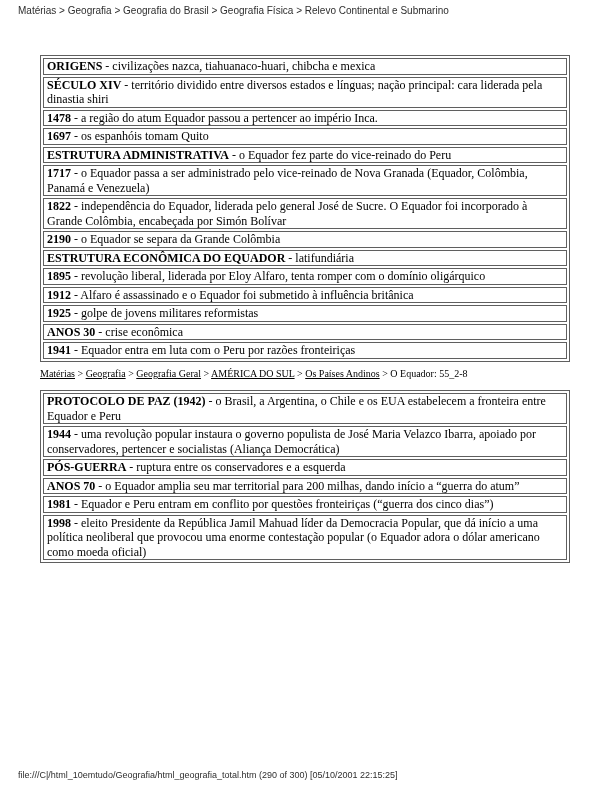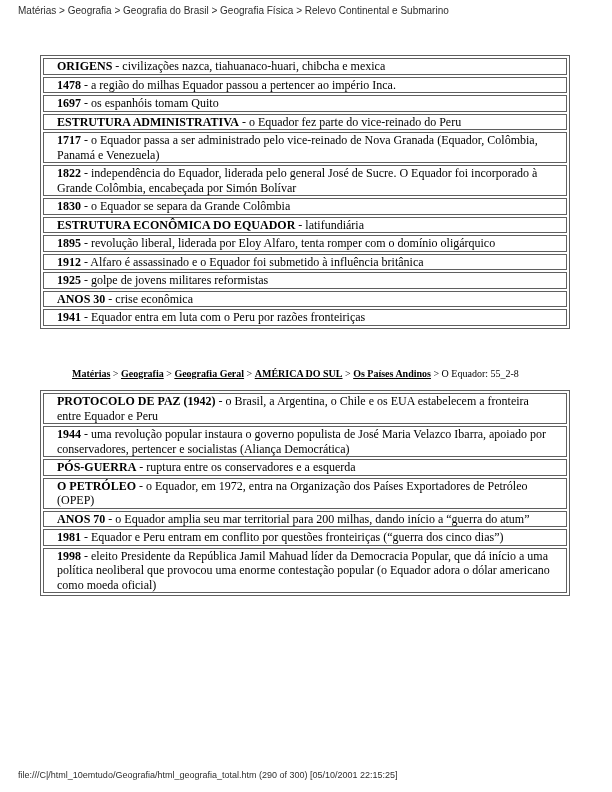--- a/index.html
+++ b/index.html
@@ -19,67 +19,70 @@
   .fact-table {
     position: absolute; left: 40px; width: 530px;
     border-collapse: separate; border-spacing: 2px;
     border: 1px solid #5f5f5f;
     background: #ffffff;
   }
   #table1 { top: 55px; }
   #table2 { top: 390px; }
   .fact-table td {
     border: 1px solid #5f5f5f;
-    padding: 0 13px;
+    padding: 0 3px;
     font-size: 12px; line-height: 14.5px;
     vertical-align: top;
   }
   .row-term { font-weight: bold; }
   .breadcrumb {
     position: absolute; left: 40px; top: 368px;
     font-size: 10px; color: #000000; white-space: nowrap;
   }
   .breadcrumb a {
-    color: #000000; text-decoration: underline; cursor: pointer; font-weight: bold;
+    color: #000000; text-decoration: underline; cursor: pointer;
   }
-  .breadcrumb .bold { font-weight: bold; margin-left: 32px; }
+  .breadcrumb .bold { font-weight: normal; }
   .breadcrumb .sep { text-decoration: none; }
   .print-footer {
     position: absolute; left: 18px; top: 770px;
     font-family: "Liberation Sans", sans-serif;
     font-size: 9px; color: #2e2e2e; white-space: nowrap;
   }
 </style>
 </head>
 <body>
 
 <div class="print-header">Matérias &gt; Geografia &gt; Geografia do Brasil &gt; Geografia Física &gt; Relevo Continental e Submarino</div>
 
 <table class="fact-table" id="table1">
   <tbody>
       <tr>
         <td><span class="row-term">ORIGENS</span><span> - civilizações nazca, tiahuanaco-huari, chibcha e mexica</span></td>
       </tr>
       <tr>
-        <td><span class="row-term">1478</span><span> - a região do milhas Equador passou a pertencer ao império Inca.</span></td>
+        <td><span class="row-term">SÉCULO XIV</span><span> - território dividido entre diversos estados e línguas; nação principal: cara liderada pela dinastia shiri</span></td>
+      </tr>
+      <tr>
+        <td><span class="row-term">1478</span><span> - a região do atum Equador passou a pertencer ao império Inca.</span></td>
       </tr>
       <tr>
         <td><span class="row-term">1697</span><span> - os espanhóis tomam Quito</span></td>
       </tr>
       <tr>
         <td><span class="row-term">ESTRUTURA ADMINISTRATIVA</span><span> - o Equador fez parte do vice-reinado do Peru</span></td>
       </tr>
       <tr>
         <td><span class="row-term">1717</span><span> - o Equador passa a ser administrado pelo vice-reinado de Nova Granada (Equador, Colômbia, Panamá e Venezuela)</span></td>
       </tr>
       <tr>
         <td><span class="row-term">1822</span><span> - independência do Equador, liderada pelo general José de Sucre. O Equador foi incorporado à Grande Colômbia, encabeçada por Simón Bolívar</span></td>
       </tr>
       <tr>
-        <td><span class="row-term">1830</span><span> - o Equador se separa da Grande Colômbia</span></td>
+        <td><span class="row-term">2190</span><span> - o Equador se separa da Grande Colômbia</span></td>
       </tr>
       <tr>
         <td><span class="row-term">ESTRUTURA ECONÔMICA DO EQUADOR</span><span> - latifundiária</span></td>
       </tr>
       <tr>
         <td><span class="row-term">1895</span><span> - revolução liberal, liderada por Eloy Alfaro, tenta romper com o domínio oligárquico</span></td>
       </tr>
       <tr>
         <td><span class="row-term">1912</span><span> - Alfaro é assassinado e o Equador foi submetido à influência britânica</span></td>
       </tr>
@@ -102,23 +105,20 @@
       <tr>
         <td><span class="row-term">PROTOCOLO DE PAZ (1942)</span><span> - o Brasil, a Argentina, o Chile e os EUA estabelecem a fronteira entre Equador e Peru</span></td>
       </tr>
       <tr>
         <td><span class="row-term">1944</span><span> - uma revolução popular instaura o governo populista de José Maria Velazco Ibarra, apoiado por conservadores, pertencer e socialistas (Aliança Democrática)</span></td>
       </tr>
       <tr>
         <td><span class="row-term">PÓS-GUERRA</span><span> - ruptura entre os conservadores e a esquerda</span></td>
       </tr>
       <tr>
-        <td><span class="row-term">O PETRÓLEO</span><span> - o Equador, em 1972, entra na Organização dos Países Exportadores de Petróleo (OPEP)</span></td>
-      </tr>
-      <tr>
         <td><span class="row-term">ANOS 70</span><span> - o Equador amplia seu mar territorial para 200 milhas, dando início a “guerra do atum”</span></td>
       </tr>
       <tr>
         <td><span class="row-term">1981</span><span> - Equador e Peru entram em conflito por questões fronteiriças (“guerra dos cinco dias”)</span></td>
       </tr>
       <tr>
         <td><span class="row-term">1998</span><span> - eleito Presidente da República Jamil Mahuad líder da Democracia Popular, que dá início a uma política neoliberal que provocou uma enorme contestação popular (o Equador adora o dólar americano como moeda oficial)</span></td>
       </tr>
     </tbody>
 </table>

